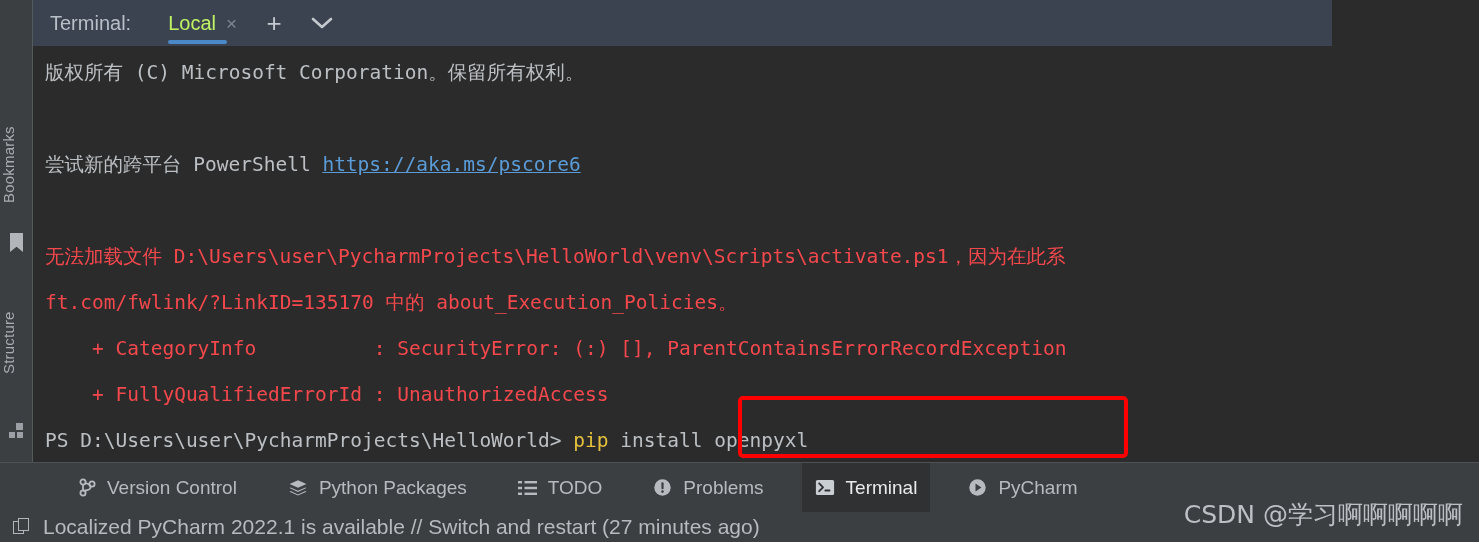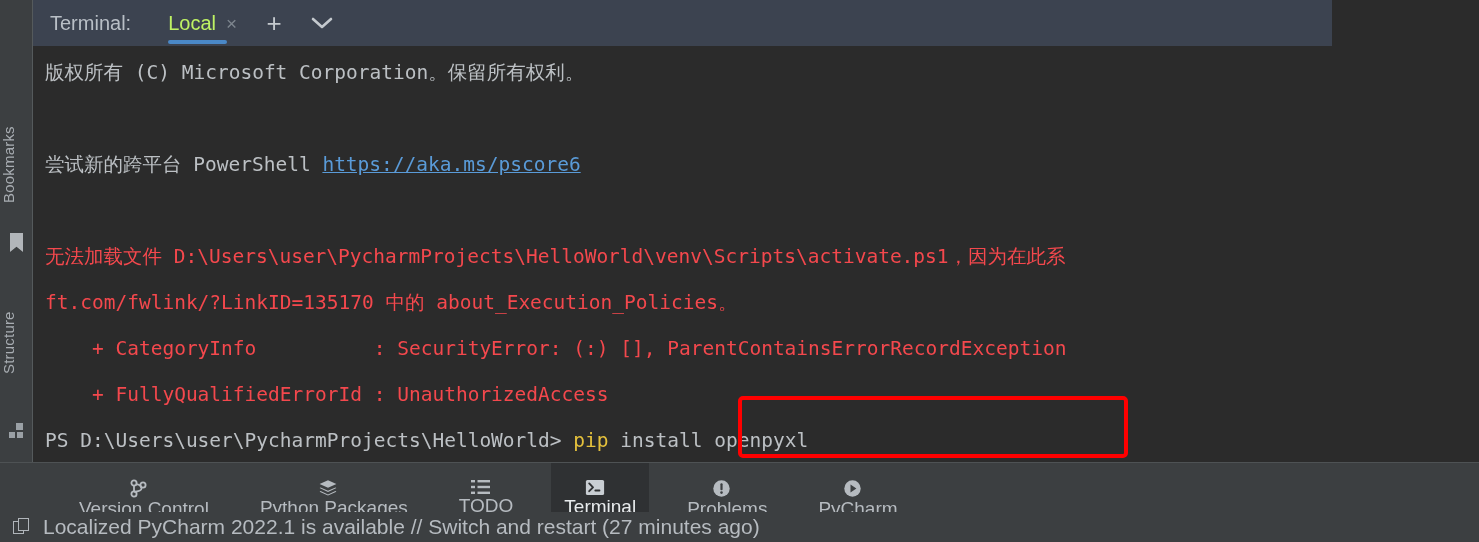--- a/index.html
+++ b/index.html
@@ -88,21 +88,21 @@
   }
 
   
   .toolbar{
     position:absolute;left:0;top:462px;width:1479px;height:50px;
     background:#3c3f41;border-top:1px solid #4e5254;box-sizing:border-box;
     display:flex;align-items:center;
   }
   .tw{
     display:flex;align-items:center;height:50px;padding:16px 13px;
-    color:#b6bbc0;font-size:19px;white-space:nowrap;box-sizing:border-box;flex-direction:column;
+    color:#b6bbc0;font-size:19px;white-space:nowrap;box-sizing:border-box;
   }
   .tw .ic{display:inline-flex;align-items:center;justify-content:center;margin-right:11px;}
   .tw.active{background:#2f3133;color:#e8ebed;}
   .tw:first-child{margin-left:66px;}
   .tw+.tw{margin-left:25px;}
 
   
   .statusbar{
     position:absolute;left:0;top:512px;width:1479px;height:30px;
     background:#3c3f41;box-sizing:border-box;
@@ -192,53 +192,54 @@
             <rect x="0" y="1" width="4" height="2.4" fill="#b6bbc0"></rect>
             <rect x="6.5" y="1" width="12.5" height="2.4" fill="#b6bbc0"></rect>
             <rect x="0" y="6.8" width="4" height="2.4" fill="#b6bbc0"></rect>
             <rect x="6.5" y="6.8" width="12.5" height="2.4" fill="#b6bbc0"></rect>
             <rect x="0" y="12.6" width="4" height="2.4" fill="#b6bbc0"></rect>
             <rect x="6.5" y="12.6" width="12.5" height="2.4" fill="#b6bbc0"></rect>
           </svg>
         </span>
         <span>TODO</span>
       </div>
+      <div class="tw">
+        <span class="ic">
+          <svg width="19" height="19" viewBox="0 0 19 19">
+            <circle cx="9.5" cy="9.5" r="8.2" fill="#b6bbc0"></circle>
+            <rect x="8.4" y="4.3" width="2.2" height="7" rx="1" fill="#3c3f41"></rect>
+            <circle cx="9.5" cy="13.6" r="1.3" fill="#3c3f41"></circle>
+          </svg>
+        </span>
+        <span>Problems</span>
+      </div>
       <div class="tw active">
         <span class="ic">
           <svg width="20" height="17" viewBox="0 0 20 17">
             <rect x="0.9" y="0.9" width="18.2" height="15.2" rx="1.6" fill="#c9ced3"></rect>
             <path d="M4.2 4.4 8 8.3 4.2 12.2" fill="none" stroke="#2f3133" stroke-width="1.9" stroke-linecap="round" stroke-linejoin="round"></path>
             <rect x="9.4" y="10.6" width="6" height="1.9" rx=".9" fill="#2f3133"></rect>
           </svg>
         </span>
         <span>Terminal</span>
       </div>
       <div class="tw">
         <span class="ic">
           <svg width="19" height="19" viewBox="0 0 19 19">
             <circle cx="9.5" cy="9.5" r="8.2" fill="#b6bbc0"></circle>
-            <rect x="8.4" y="4.3" width="2.2" height="7" rx="1" fill="#3c3f41"></rect>
-            <circle cx="9.5" cy="13.6" r="1.3" fill="#3c3f41"></circle>
-          </svg>
-        </span>
-        <span>Problems</span>
-      </div>
-      <div class="tw">
-        <span class="ic">
-          <svg width="19" height="19" viewBox="0 0 19 19">
-            <circle cx="9.5" cy="9.5" r="8.2" fill="#b6bbc0"></circle>
             <path d="M7.5 5.6 13.4 9.5 7.5 13.4z" fill="#3c3f41"></path>
           </svg>
         </span>
         <span>PyCharm</span>
       </div>
     </div>
 
   <div class="statusbar">
     <div class="status-icon">
       <span class="s1"></span>
         <span class="s2"></span>
     </div>
     <div class="status-text">Localized PyCharm 2022.1 is available // Switch and restart (27 minutes ago)</div>
   </div>
 
+  <div class="watermark">CSDN @学习啊啊啊啊啊</div>
 
 </div>
 
 </body></html>

